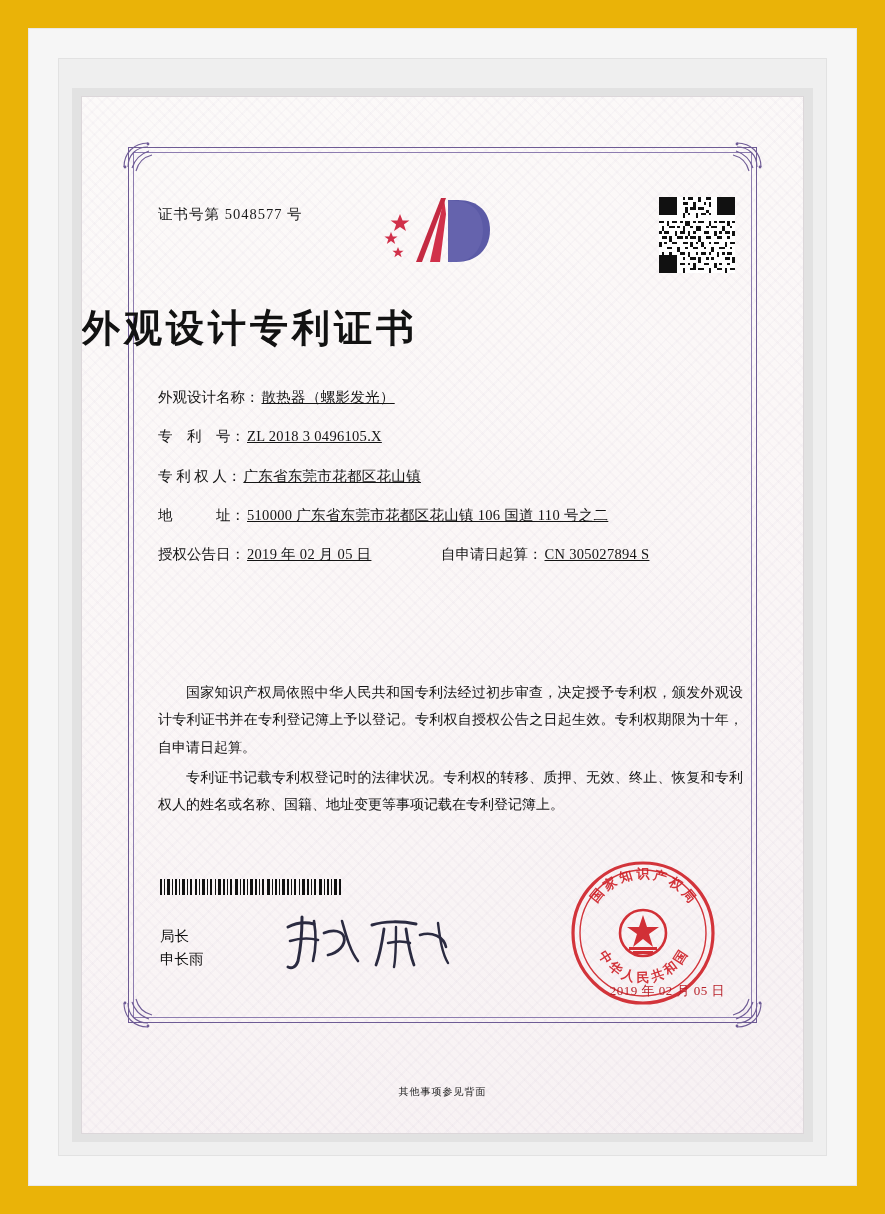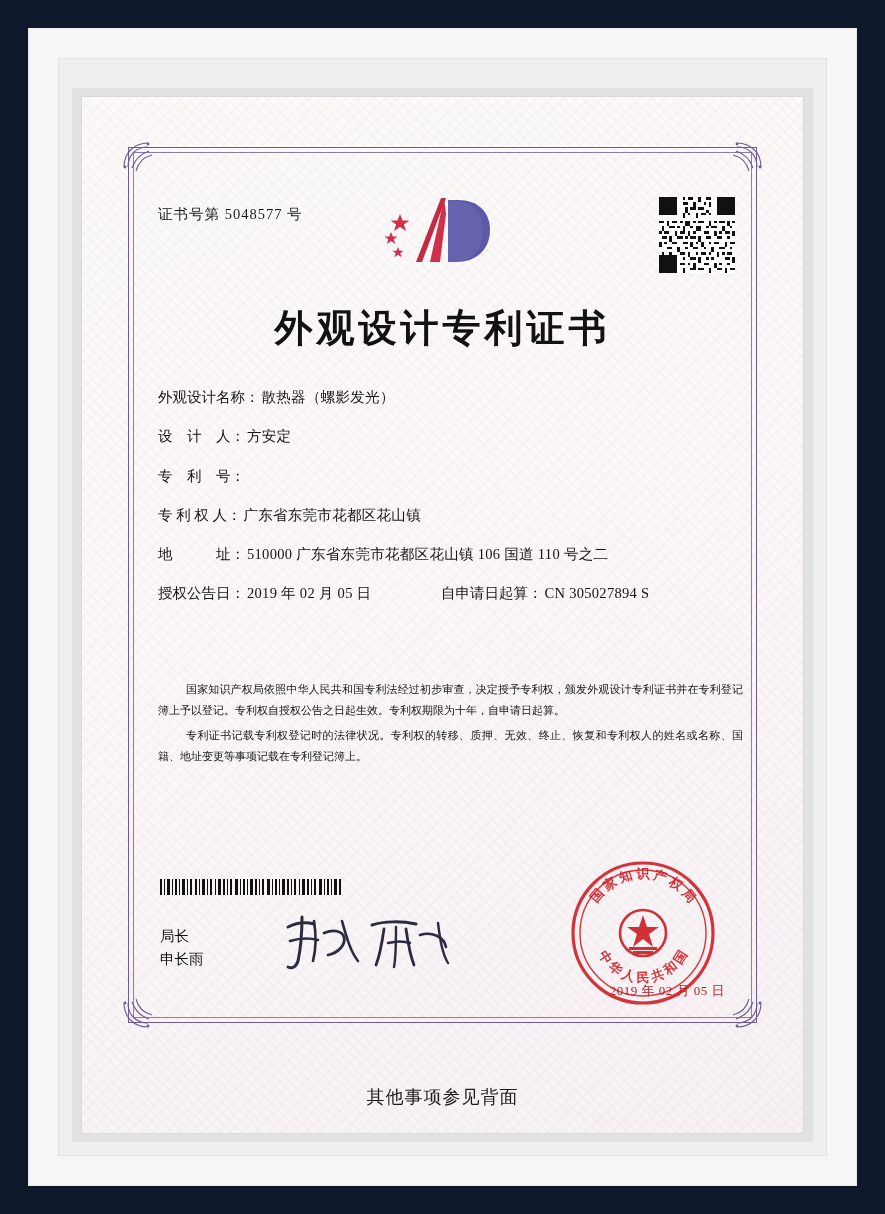--- a/index.html
+++ b/index.html
@@ -12,21 +12,21 @@
     height: 1214px;
     font-family: "Liberation Serif", "DejaVu Serif", serif;
     overflow: hidden;
   }
 
   
   .frame-outer {
     position: absolute;
     left: 0; top: 0;
     width: 885px; height: 1214px;
-    background: #0f172a;
+    background: #eab308;
   }
   .bevel1 {
     position: absolute;
     left: 28px; top: 28px; right: 28px; bottom: 28px;
     background: #f6f6f6;
     box-shadow: inset 0 0 0 1px #e9e9e9;
   }
   .bevel2 {
     position: absolute;
     left: 58px; top: 58px; right: 58px; bottom: 58px;
@@ -108,21 +108,21 @@
   .qr {
     position: absolute;
     right: 68px; top: 100px;
     width: 76px; height: 76px;
   }
   .qr svg { width: 100%; height: 100%; display: block; }
 
   .title {
     position: absolute;
     left: 0; right: 0; top: 206px;
-    text-align: center;
+    text-align: left;
     font-size: 38px;
     letter-spacing: 4px;
     font-weight: bold;
     color: #121212;
     font-family: "Liberation Serif", "DejaVu Serif", serif;
   }
 
   .fields {
     position: absolute;
     left: 76px; right: 60px; top: 290px;
@@ -136,34 +136,35 @@
     line-height: 1.4;
   }
   .field-label {
     white-space: pre;
     flex: 0 0 auto;
   }
   .field-value {
     flex: 1 1 auto;
     padding-left: 2px;
     letter-spacing: 0.3px;
+    text-decoration: underline;
   }
   .field-row.two .field-value {
     flex: 0 0 auto;
     min-width: 176px;
   }
   .field-label2 {
     flex: 0 0 auto;
     padding-left: 18px;
   }
 
   .paragraphs {
     position: absolute;
     left: 76px; right: 60px; top: 582px;
-    font-size: 11px;
+    font-size: 14px;
     color: #141414;
     line-height: 1.95;
     text-align: justify;
   }
   .paragraphs p {
     margin: 0 0 0 0;
     text-indent: 28px;
   }
   .paragraphs p + p { margin-top: 3px; }
 
@@ -208,21 +209,21 @@
     left: 0; right: 0; top: 944px;
     text-align: center;
     font-size: 13.5px;
     color: #1a1a1a;
     letter-spacing: 1px;
   }
   .footnote {
     position: absolute;
     left: 0; right: 0; top: 988px;
     text-align: center;
-    font-size: 18px;
+    font-size: 10px;
     color: #1a1a1a;
     letter-spacing: 1px;
   }
 </style>
 </head>
 <body>
 
 <div class="frame-outer">
   <div class="bevel1"></div>
   <div class="bevel2"></div>
@@ -412,25 +413,22 @@
       </div>
 
       <div class="title">外观设计专利证书</div>
 
       <div class="fields">
         <div class="field-row">
           <span class="field-label">外观设计名称：</span>
           <span class="field-value">散热器（螺影发光）</span>
         </div>
         <div class="field-row">
-          <span class="field-label">设　计　人：</span>
-          <span class="field-value">方安定</span>
-        </div>
-        <div class="field-row">
           <span class="field-label">专　利　号：</span>
+          <span class="field-value">ZL 2018 3 0496105.X</span>
         </div>
         <div class="field-row">
           <span class="field-label">专 利 权 人：</span>
           <span class="field-value">广东省东莞市花都区花山镇</span>
         </div>
         <div class="field-row">
           <span class="field-label">地　　　址：</span>
           <span class="field-value">510000 广东省东莞市花都区花山镇 106 国道 110 号之二</span>
         </div>
         <div class="field-row two">

